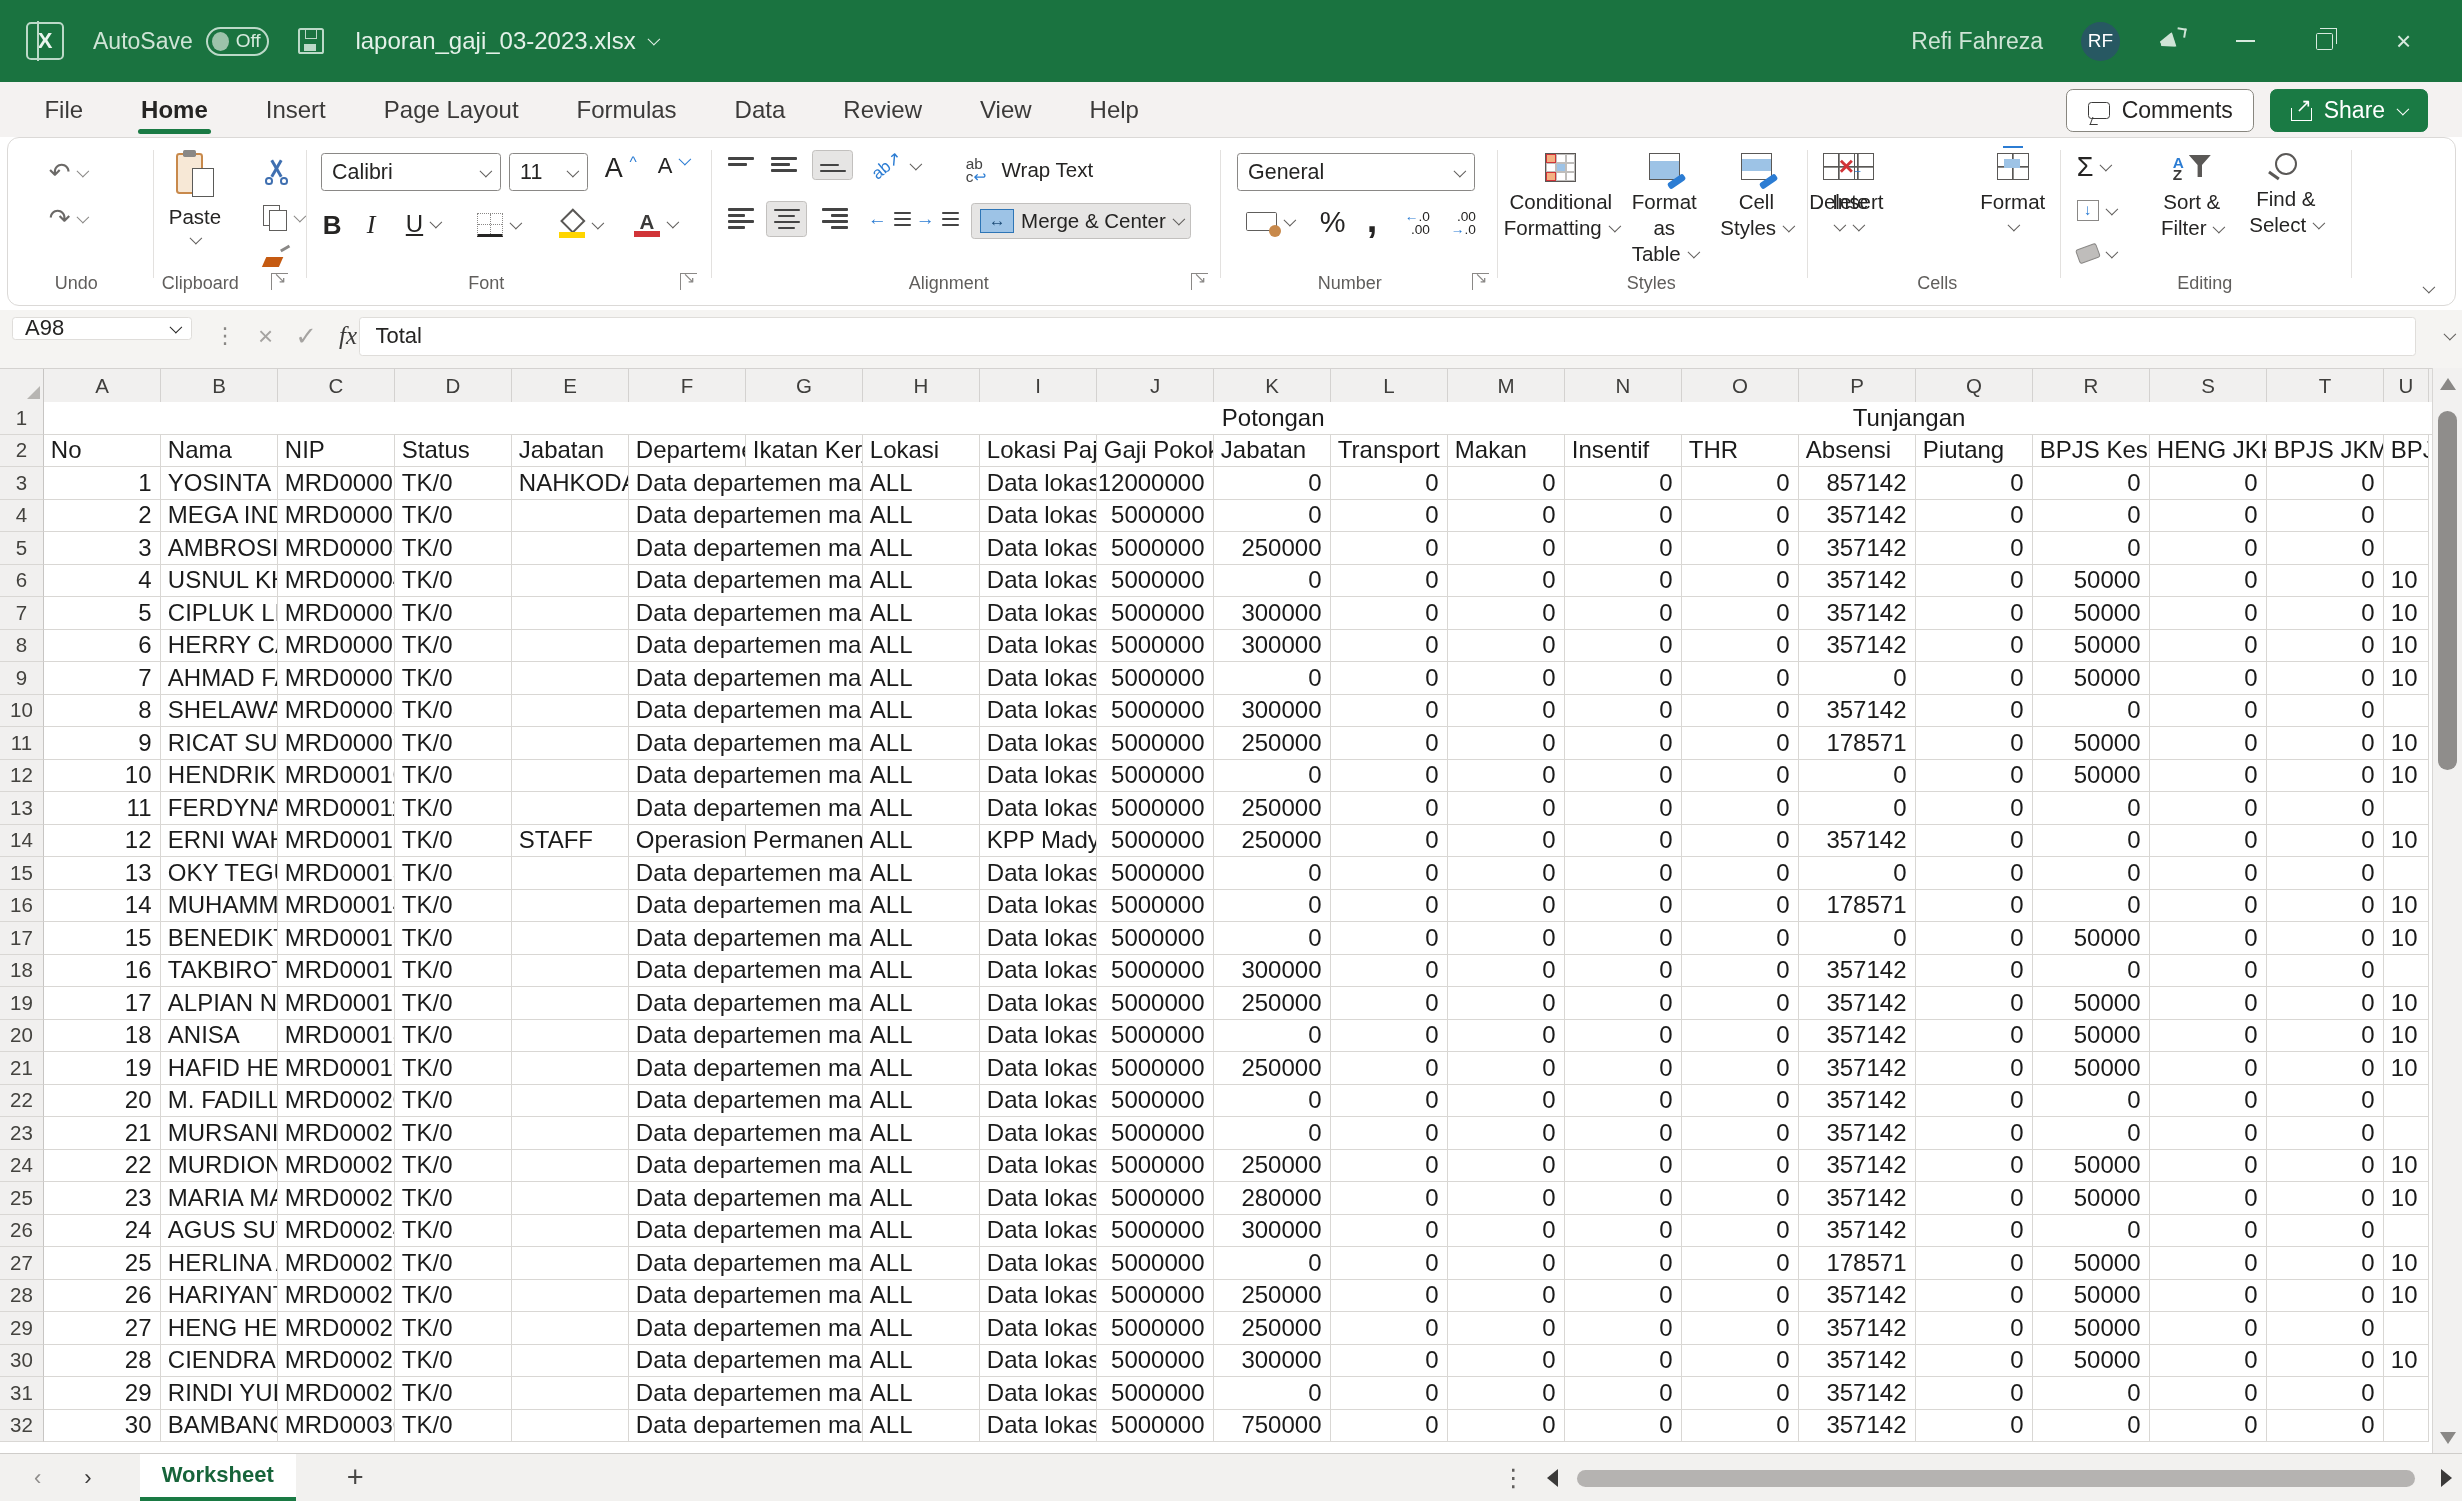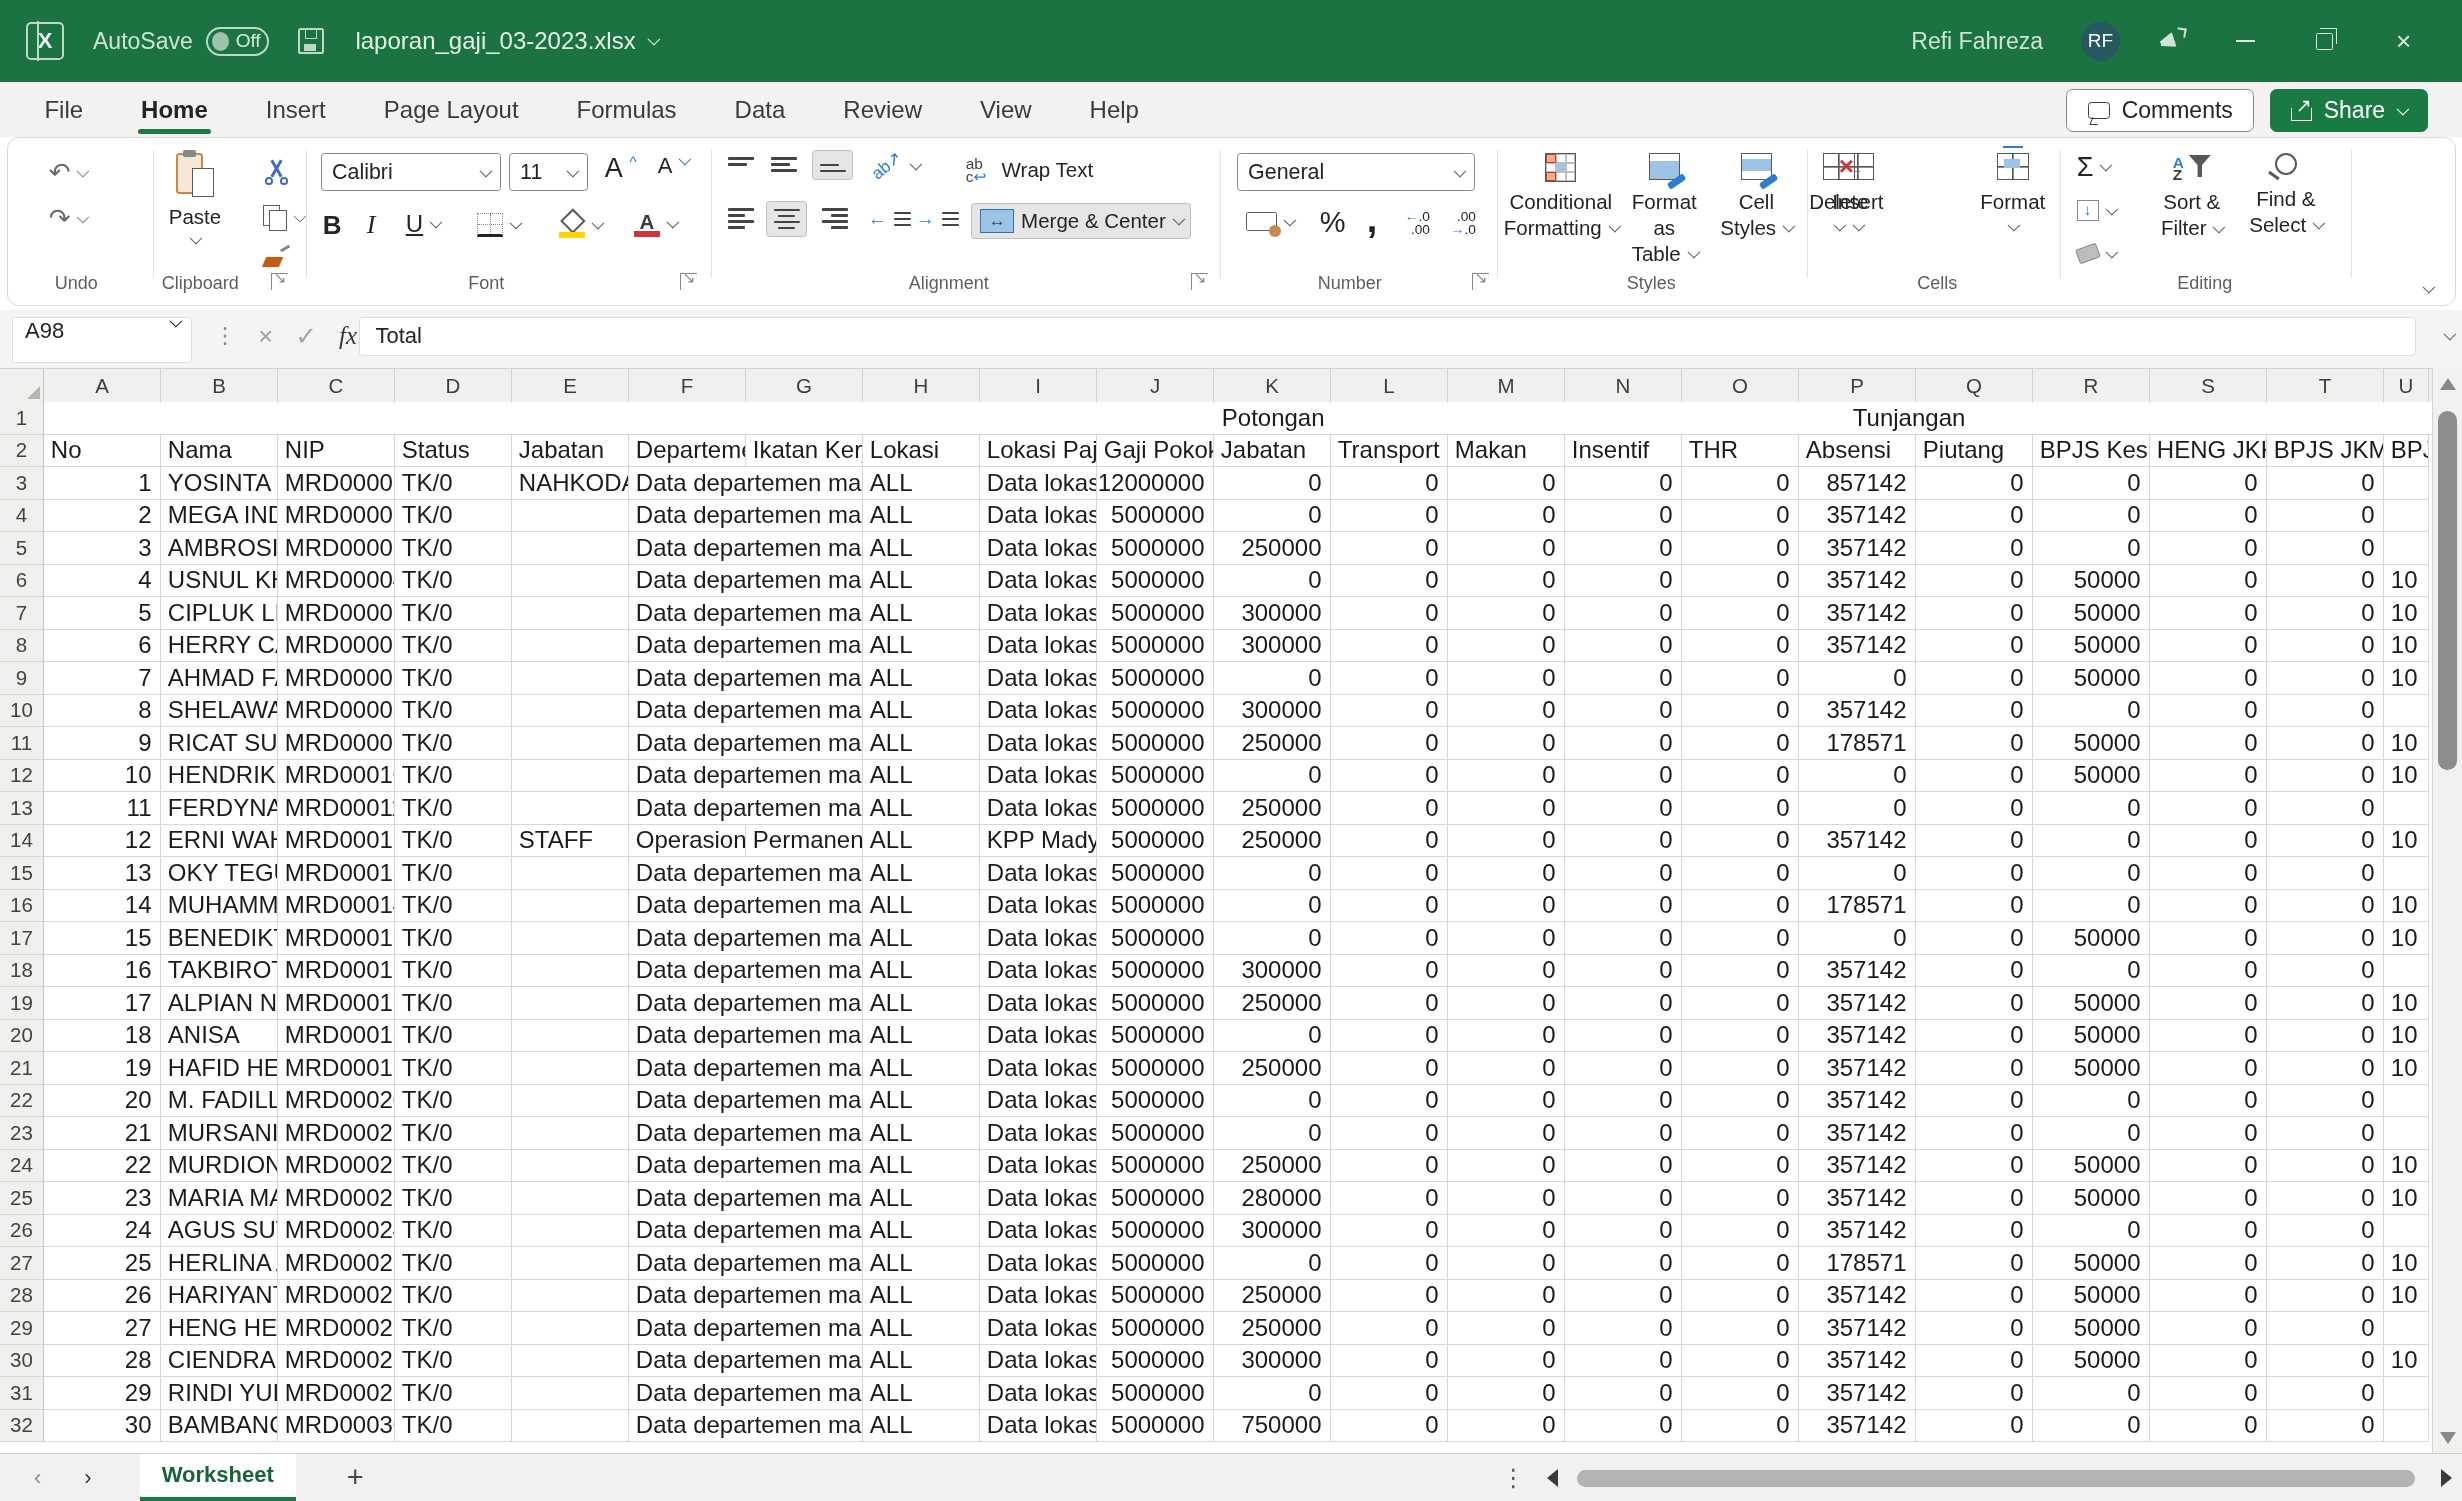--- a/index.html
+++ b/index.html
@@ -59,21 +59,21 @@
   .rlabel { font-size:20.5px; color:#252423; }
   .combo { position:absolute; background:#fff; border:1.7px solid #8a8886; border-radius:3.4px; display:flex; align-items:center; justify-content:space-between; padding:0 10.3px; font-size:21.4px; color:#252423; }
   .combo .chev { color:#605e5c; }
   .bar-icon { display:inline-flex; flex-direction:column; gap:3.4px; }
   .bar-icon span { height:2.6px; background:#444; border-radius:0.9px; }
   .toggled { background:#e6e5e4; border:0.9px solid #c2c0be; border-radius:3.4px; }
   .bigbtn { position:absolute; display:flex; flex-direction:column; align-items:center; font-size:20.5px; color:#252423; text-align:center; line-height:26px; }
 
   
   #fbar { position:absolute; left:0; top:310px; width:2462px; height:58px; background:#f5f4f2; }
-  .namebox { position:absolute; left:12px; top:6.8px; width:180px; height:46px; background:#fff; border:1.7px solid #dfddda; border-radius:3.4px; display:flex; justify-content:space-between; padding:0 12px; font-size:22px; color:#252423; }
+  .namebox { position:absolute; left:12px; top:6.8px; width:180px; height:23px; background:#fff; border:1.7px solid #dfddda; border-radius:3.4px; display:flex; align-items:center; justify-content:space-between; padding:0 12px; font-size:22px; color:#252423; }
   .fx-cluster { position:absolute; left:214px; top:6.8px; height:39px; display:flex; align-items:center; gap:22px; }
   .dots3 { font-size:22px; color:#8a8886; }
   .fx-x { font-size:26px; color:#a5a3a1; }
   .fx-check { font-size:26px; color:#a5a3a1; }
   .fx-fx { font-family:"Liberation Serif",serif; font-style:italic; font-size:25px; color:#3b3a39; }
   .ffield { position:absolute; left:359px; top:6.8px; width:2057px; height:39px; background:#fff; border:1.7px solid #dfddda; border-radius:3.4px; display:flex; align-items:center; padding-left:15.4px; font-size:22px; color:#252423; }
   .fbar-chev { position:absolute; right:8.5px; top:20.5px; color:#605e5c; }
 
   
   #colheads { position:absolute; left:0; top:368px; width:2432px; height:34px; display:flex; background:#f1f0ef; border-top:0.9px solid #d4d2d0; }

